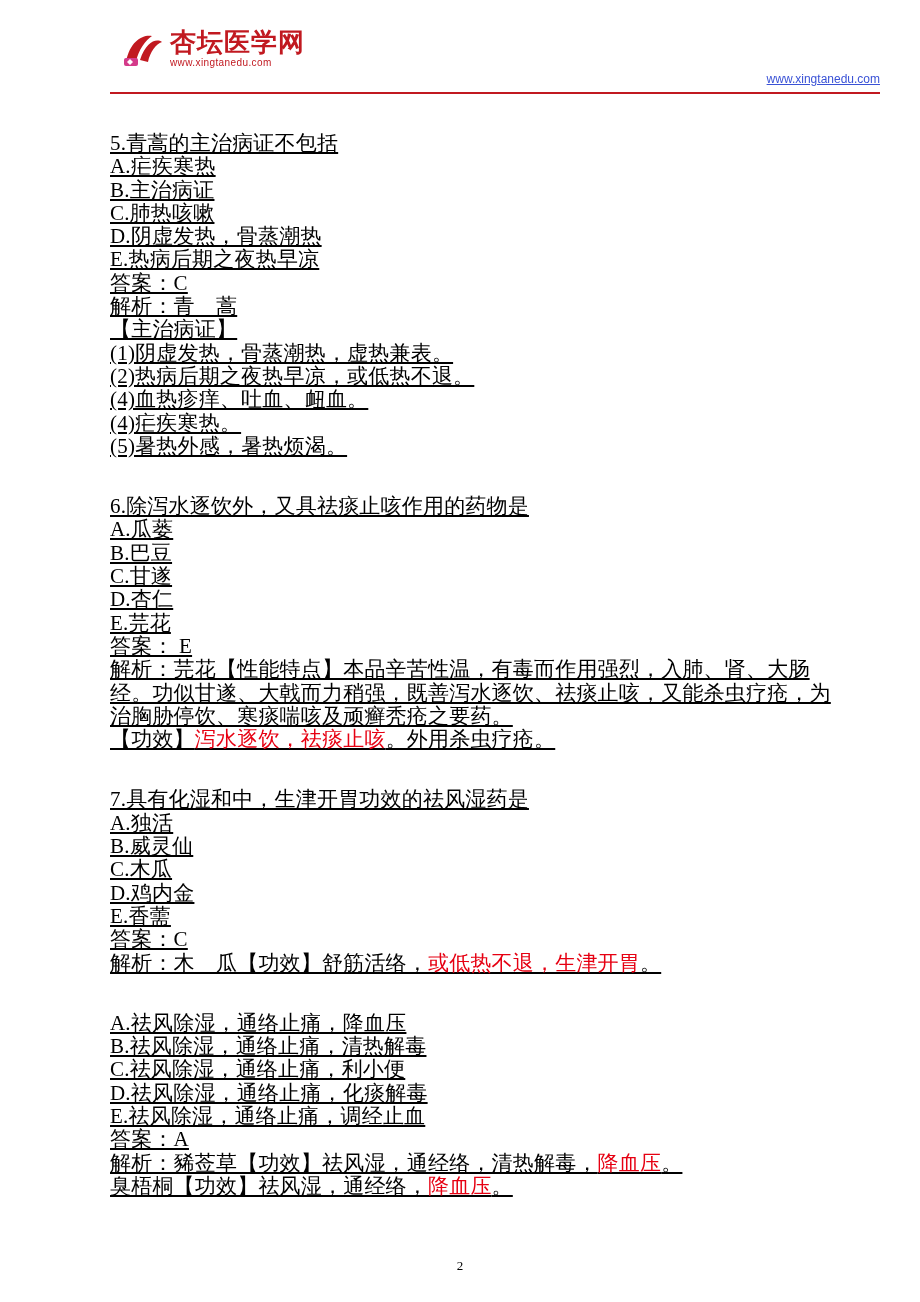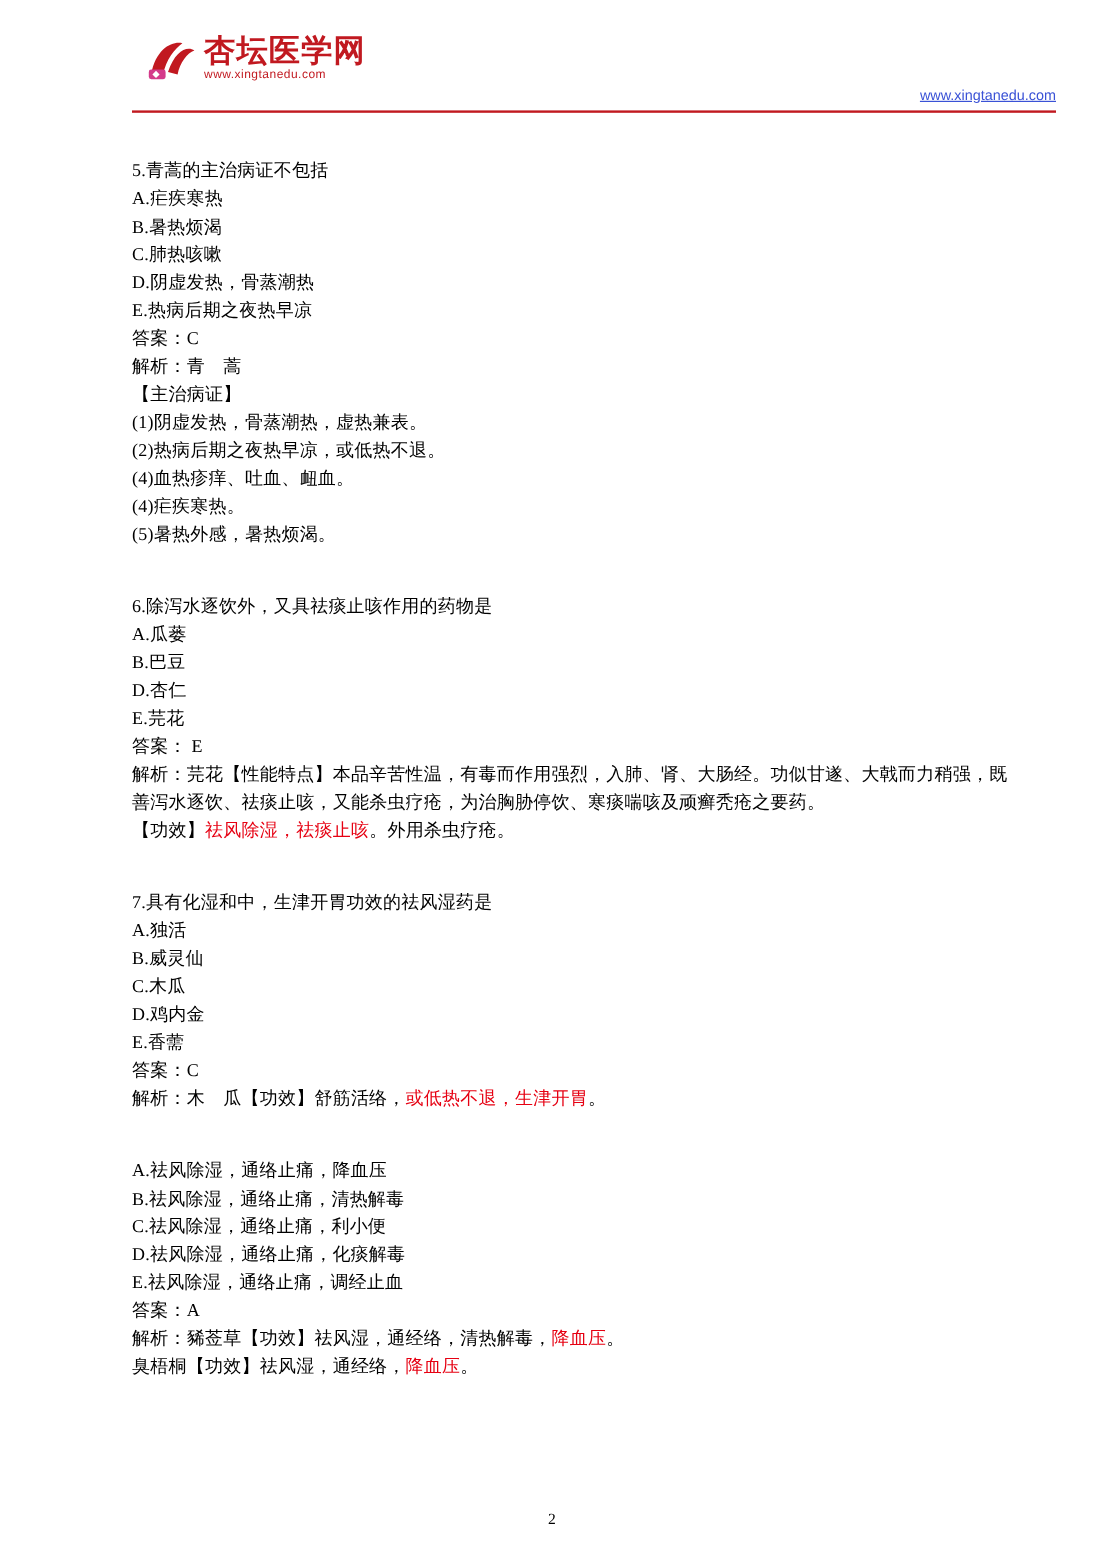--- a/index.html
+++ b/index.html
@@ -8,20 +8,21 @@
     background: #fff;
     font-family: "SimSun", "宋体", serif;
   }
   .page {
     width: 920px;
     min-height: 1302px;
     margin: 0 auto;
     position: relative;
     box-sizing: border-box;
     padding: 30px 80px 64px 110px;
+    text-decoration: underline;
   }
   .header {
     position: relative;
     height: 56px;
   }
   .header-rule {
     position: absolute;
     left: 0;
     right: -40px;
     bottom: -8px;
@@ -63,21 +64,21 @@
     position: absolute;
     right: -40px;
     top: 42px;
     font-family: Arial, sans-serif;
     font-size: 12px;
     color: #3a52d6;
     text-decoration: underline;
   }
   .content {
     margin-top: 46px;
-    font-size: 15px;
+    font-size: 21px;
     line-height: 23.3px;
     color: #000;
     letter-spacing: 0.2px;
   }
   .content p { margin: 0; }
   .red { color: #e60012; }
   .block + .block { margin-top: 37px; }
   .page-number {
     position: absolute;
     bottom: 28px;
@@ -111,43 +112,44 @@
     </div>
     <a class="header-link">www.xingtanedu.com</a>
     <div class="header-rule"></div>
   </div>
 
   <div class="content">
 
     <div class="block">
       <p>5.青蒿的主治病证不包括</p>
       <p>A.疟疾寒热</p>
-      <p>B.暑热烦渴</p>
+      <p>B.主治病证</p>
       <p>C.肺热咳嗽</p>
       <p>D.阴虚发热，骨蒸潮热</p>
       <p>E.热病后期之夜热早凉</p>
       <p>答案：C</p>
       <p>解析：青　蒿</p>
       <p>【主治病证】</p>
       <p>(1)阴虚发热，骨蒸潮热，虚热兼表。</p>
       <p>(2)热病后期之夜热早凉，或低热不退。</p>
       <p>(4)血热疹痒、吐血、衄血。</p>
       <p>(4)疟疾寒热。</p>
       <p>(5)暑热外感，暑热烦渴。</p>
     </div>
 
     <div class="block">
       <p>6.除泻水逐饮外，又具祛痰止咳作用的药物是</p>
       <p>A.瓜蒌</p>
       <p>B.巴豆</p>
+      <p>C.甘遂</p>
       <p>D.杏仁</p>
       <p>E.芫花</p>
       <p>答案： E</p>
       <p>解析：芫花【性能特点】本品辛苦性温，有毒而作用强烈，入肺、肾、大肠经。功似甘遂、大戟而力稍强，既善泻水逐饮、祛痰止咳，又能杀虫疗疮，为治胸胁停饮、寒痰喘咳及顽癣秃疮之要药。</p>
-      <p><span>【功效】</span><span class="red">祛风除湿，祛痰止咳</span><span>。外用杀虫疗疮。</span></p>
+      <p><span>【功效】</span><span class="red">泻水逐饮，祛痰止咳</span><span>。外用杀虫疗疮。</span></p>
     </div>
 
     <div class="block">
       <p>7.具有化湿和中，生津开胃功效的祛风湿药是</p>
       <p>A.独活</p>
       <p>B.威灵仙</p>
       <p>C.木瓜</p>
       <p>D.鸡内金</p>
       <p>E.香薷</p>
       <p>答案：C</p>

